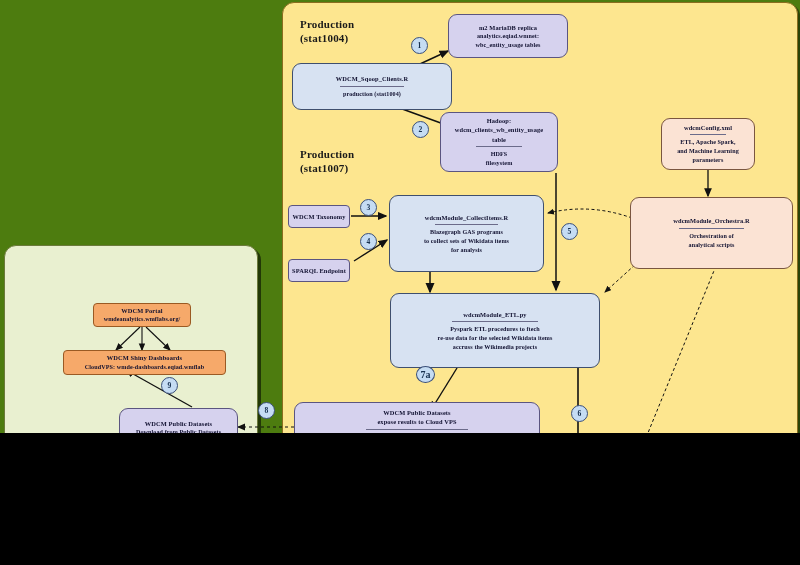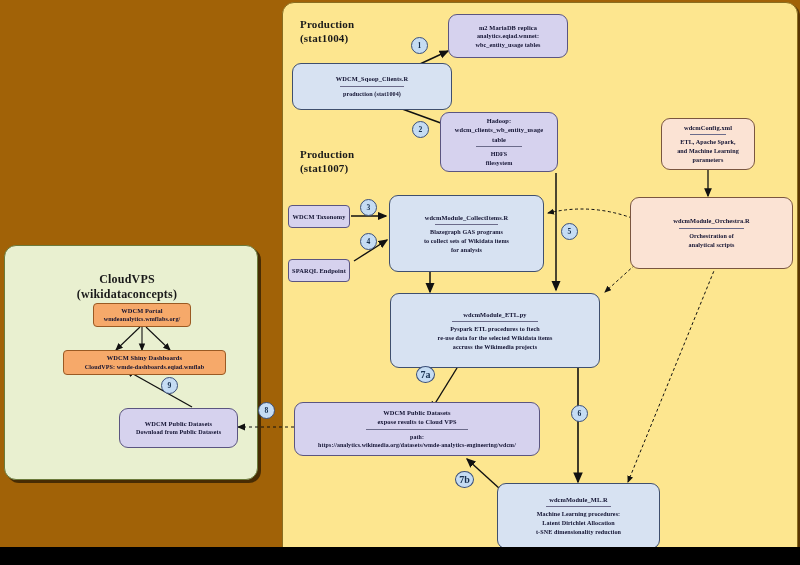--- a/index.html
+++ b/index.html
@@ -4,22 +4,22 @@
 <title>WDCM Architecture Diagram</title>
 <style>
   html, body {
     margin: 0;
     padding: 0;
     background: #000000;
   }
   #canvas {
     position: relative;
     width: 800px;
-    height: 547px;
-    background: #a16207;
+    height: 433px;
+    background: #4d7c0f;
     overflow: hidden;
     font-family: "Liberation Serif", "DejaVu Serif", serif;
   }
   svg.layer {
     position: absolute;
     left: 0;
     top: 0;
     width: 800px;
     height: 565px;
     pointer-events: none;
@@ -125,22 +125,20 @@
 
 <div id="canvas">
 
   <div class="panel" id="panel-production"></div>
   <div class="panel" id="panel-cloudvps"></div>
 
   <div class="panel-title" id="title-stat1004">Production
 (stat1004)</div>
   <div class="panel-title" id="title-stat1007">Production
 (stat1007)</div>
-  <div class="panel-title" id="title-cloudvps">CloudVPS
-(wikidataconcepts)</div>
 
   <svg class="layer" viewBox="0 0 800 565">
     <defs>
       <marker id="ah" markerWidth="7" markerHeight="7" refX="6" refY="3" orient="auto">
         <path d="M0,0 L7,3 L0,6 Z" fill="#111111"></path>
       </marker>
       <marker id="ahd" markerWidth="7" markerHeight="7" refX="6" refY="3" orient="auto">
         <path d="M0,0 L7,3 L0,6 Z" fill="#111111"></path>
       </marker>
     </defs>

